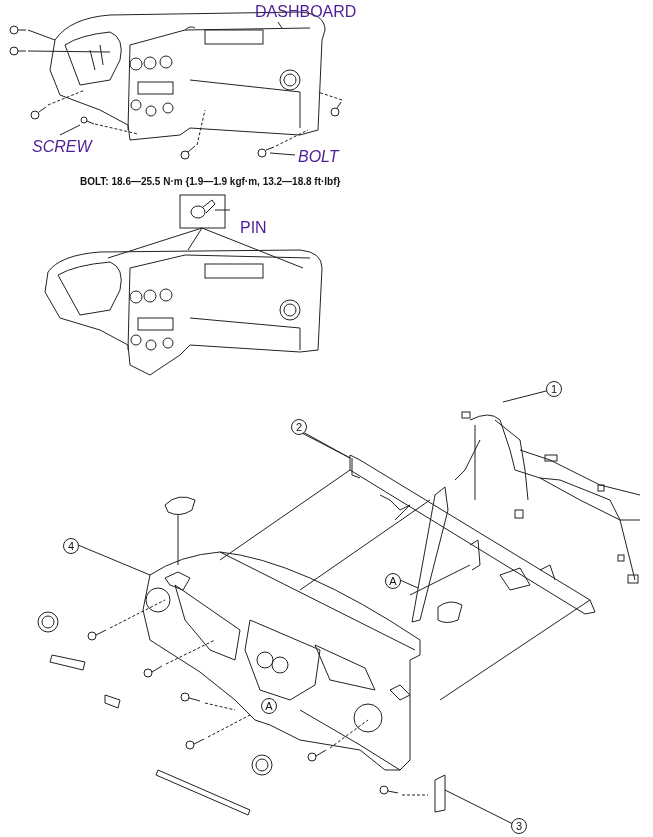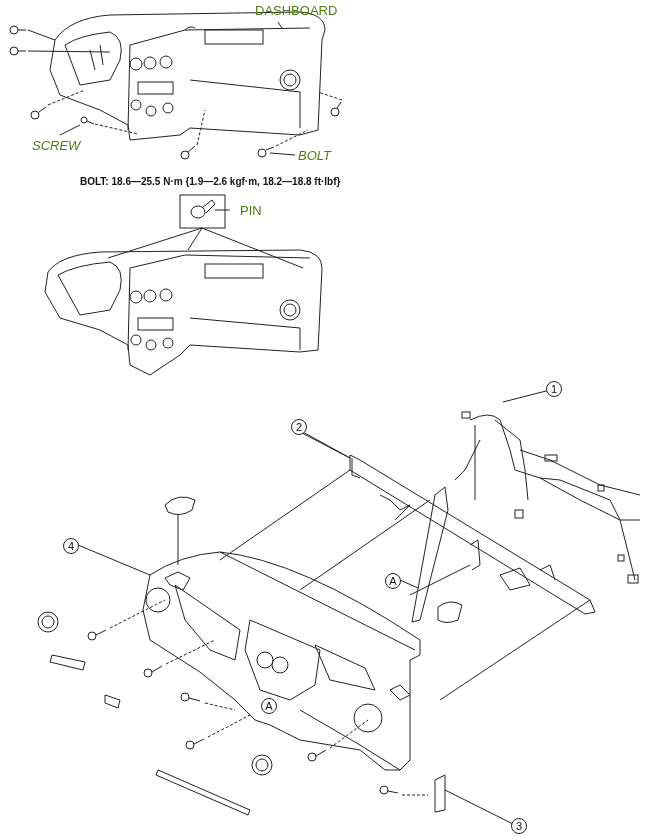--- a/index.html
+++ b/index.html
@@ -1,19 +1,19 @@
 <!DOCTYPE html>
 <html><head>
 <meta charset="utf-8">
 <style>
   html, body { margin: 0; padding: 0; background: #ffffff; }
   body { width: 653px; height: 837px; position: relative; overflow: hidden;
          font-family: "Liberation Sans", sans-serif; color: #111; }
   svg { position: absolute; left: 0; top: 0; }
-  .lbl { position: absolute; font-family: "Liberation Sans", sans-serif; font-size: 13px; color: #4d7c0f; white-space: nowrap; }
+  .lbl { position: absolute; font-family: "Liberation Sans", sans-serif; font-size: 16px; color: #4c1d95; white-space: nowrap; }
   .spec { position: absolute; font-family: "Liberation Sans", sans-serif; font-size: 10px; font-weight: bold; color: #111; white-space: nowrap; }
   .callout { position: absolute; width: 14px; height: 14px; border: 1px solid #222; border-radius: 50%;
              font-size: 11px; line-height: 14px; text-align: center; background: #fff; font-family: "Liberation Sans", sans-serif; }
 </style>
 </head>
 <body>
 
 <svg width="653" height="837" viewBox="0 0 653 837" fill="none" stroke="#222" stroke-width="1">
 
   <g>
@@ -161,21 +161,21 @@
 
     <path d="M78,545 L150,575"></path>
     <path d="M303,432 L350,458"></path>
     <path d="M400,580 L418,588"></path>
   </g>
 </svg>
 
 <span class="lbl" style="left:255px; top:3px;">DASHBOARD</span>
 <span class="lbl" style="left:32px; top:138px;font-style:italic;">SCREW</span>
 <span class="lbl" style="left:298px; top:148px;font-style:italic;">BOLT</span>
-<span class="spec" style="left:80px; top:176px;">BOLT: 18.6—25.5 N·m {1.9—2.6 kgf·m, 18.2—18.8 ft·lbf}</span>
-<span class="lbl" style="left:240px; top:203px;">PIN</span>
+<span class="spec" style="left:80px; top:176px;">BOLT: 18.6—25.5 N·m {1.9—1.9 kgf·m, 13.2—18.8 ft·lbf}</span>
+<span class="lbl" style="left:240px; top:219px;">PIN</span>
 
 <span class="callout" style="left:546px; top:381px;">1</span>
 <span class="callout" style="left:291px; top:419px;">2</span>
 <span class="callout" style="left:511px; top:818px;">3</span>
 <span class="callout" style="left:63px; top:538px;">4</span>
 <span class="callout" style="left:385px; top:573px;">A</span>
 <span class="callout" style="left:261px; top:698px;">A</span>
 
 </body></html>

